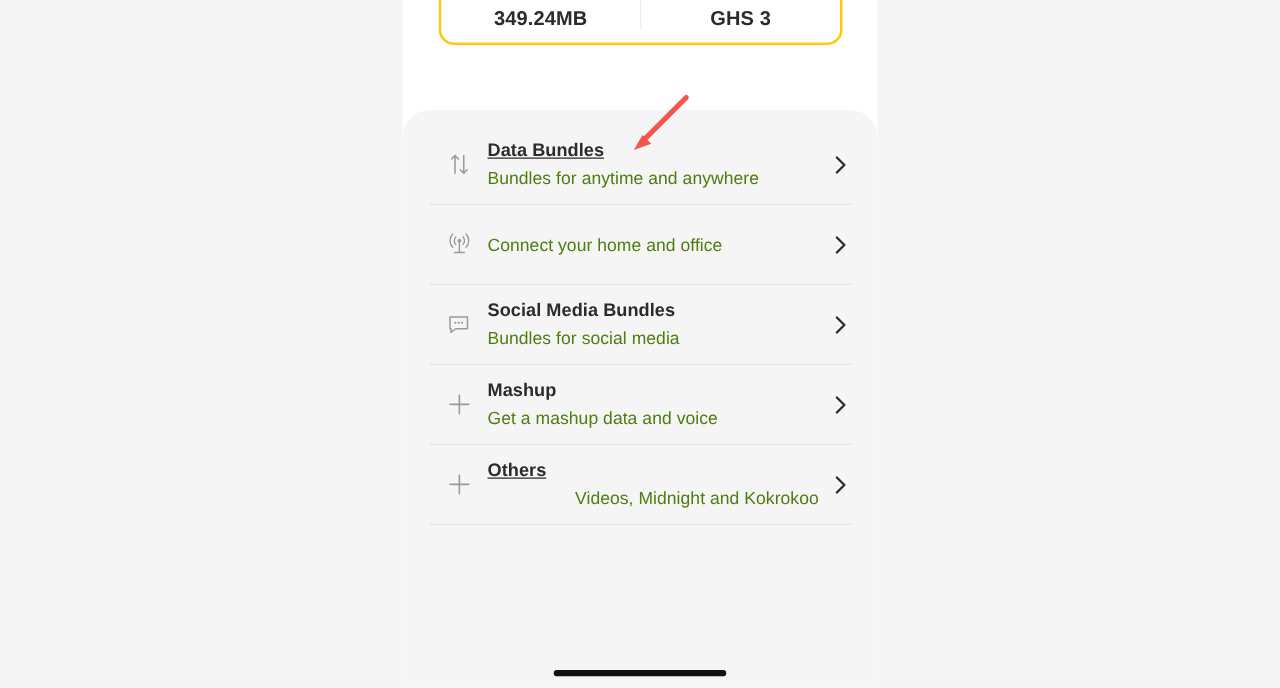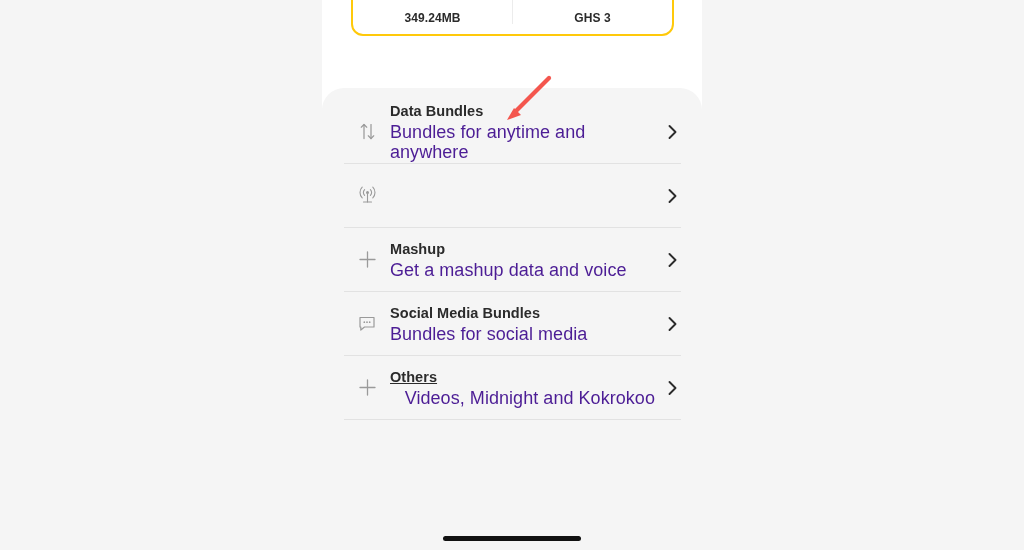--- a/index.html
+++ b/index.html
@@ -41,21 +41,21 @@
     align-items: flex-end;
   }
 
   .usage-cell {
     flex: 1 1 0;
     text-align: center;
     padding-bottom: 9px;
   }
 
   .usage-value {
-    font-size: 12px;
+    font-size: 16px;
     font-weight: bold;
     color: #2b2b2b;
     letter-spacing: .1px;
   }
 
   #usage-divider {
     width: 1px;
     align-self: stretch;
     background: #ececec;
     margin: 14px 0 10px 0;
@@ -108,22 +108,22 @@
 
   .row-title {
     font-size: 14.5px;
     font-weight: bold;
     color: #2b2b2b;
     line-height: 19px;
     letter-spacing: .05px;
   }
 
   .row-sub {
-    font-size: 18px;
-    color: #4c1d95;
+    font-size: 14px;
+    color: #4d7c0f;
     line-height: 20px;
     margin-top: 1px;
     letter-spacing: .05px;
   }
 
   .row-chevron {
     flex: 0 0 auto;
     width: 18px;
     display: flex;
     align-items: center;
@@ -175,21 +175,21 @@
       <div class="bundle-row">
         <span class="row-icon">
           <svg width="21" height="21" viewBox="0 0 21 21" fill="none" stroke="currentColor" stroke-width="1.25" stroke-linecap="round" stroke-linejoin="round">
             <path d="M7 17.5 V3.5"></path>
             <path d="M4.3 6.2 L7 3.4 L9.7 6.2"></path>
             <path d="M14 3.5 V17.5"></path>
             <path d="M11.3 14.8 L14 17.6 L16.7 14.8"></path>
           </svg>
         </span>
         <span class="row-text" style="display: block;">
-          <span class="row-title" style="display: block;">Data Bundles</span>
+          <span class="row-title" style="display: block; text-decoration: underline;">Data Bundles</span>
           <span class="row-sub" style="display: block;">Bundles for anytime and anywhere</span>
         </span>
         <span class="row-chevron">
           <svg width="11" height="16" viewBox="0 0 11 16" fill="none" stroke="currentColor" stroke-width="1.9" stroke-linecap="round" stroke-linejoin="round">
             <path d="M2.5 2 L8.5 8 L2.5 14"></path>
           </svg>
         </span>
       </div>
 
       <div class="bundle-row">
@@ -198,38 +198,21 @@
             <circle cx="11.5" cy="7.5" r="1.5" fill="currentColor" stroke="none"></circle>
             <path d="M8.6 4.6 a4.1 4.1 0 0 0 0 5.8"></path>
             <path d="M14.4 4.6 a4.1 4.1 0 0 1 0 5.8"></path>
             <path d="M6.2 2.2 a7.5 7.5 0 0 0 0 10.6"></path>
             <path d="M16.8 2.2 a7.5 7.5 0 0 1 0 10.6"></path>
             <path d="M11.5 9 V17"></path>
             <path d="M7.5 17 H15.5"></path>
           </svg>
         </span>
         <span class="row-text" style="display: block;">
-        </span>
-        <span class="row-chevron">
-          <svg width="11" height="16" viewBox="0 0 11 16" fill="none" stroke="currentColor" stroke-width="1.9" stroke-linecap="round" stroke-linejoin="round">
-            <path d="M2.5 2 L8.5 8 L2.5 14"></path>
-          </svg>
-        </span>
-      </div>
-
-      <div class="bundle-row">
-        <span class="row-icon">
-          <svg width="21" height="21" viewBox="0 0 21 21" fill="none" stroke="currentColor" stroke-width="1.3" stroke-linecap="round">
-            <path d="M10.5 3 V18"></path>
-            <path d="M3 10.5 H18"></path>
-          </svg>
-        </span>
-        <span class="row-text" style="display: block;">
-          <span class="row-title" style="display: block;">Mashup</span>
-          <span class="row-sub" style="display: block;">Get a mashup data and voice</span>
+          <span class="row-sub" style="display: block;">Connect your home and office</span>
         </span>
         <span class="row-chevron">
           <svg width="11" height="16" viewBox="0 0 11 16" fill="none" stroke="currentColor" stroke-width="1.9" stroke-linecap="round" stroke-linejoin="round">
             <path d="M2.5 2 L8.5 8 L2.5 14"></path>
           </svg>
         </span>
       </div>
 
       <div class="bundle-row">
         <span class="row-icon">
@@ -252,20 +235,38 @@
       </div>
 
       <div class="bundle-row">
         <span class="row-icon">
           <svg width="21" height="21" viewBox="0 0 21 21" fill="none" stroke="currentColor" stroke-width="1.3" stroke-linecap="round">
             <path d="M10.5 3 V18"></path>
             <path d="M3 10.5 H18"></path>
           </svg>
         </span>
         <span class="row-text" style="display: block;">
+          <span class="row-title" style="display: block;">Mashup</span>
+          <span class="row-sub" style="display: block;">Get a mashup data and voice</span>
+        </span>
+        <span class="row-chevron">
+          <svg width="11" height="16" viewBox="0 0 11 16" fill="none" stroke="currentColor" stroke-width="1.9" stroke-linecap="round" stroke-linejoin="round">
+            <path d="M2.5 2 L8.5 8 L2.5 14"></path>
+          </svg>
+        </span>
+      </div>
+
+      <div class="bundle-row">
+        <span class="row-icon">
+          <svg width="21" height="21" viewBox="0 0 21 21" fill="none" stroke="currentColor" stroke-width="1.3" stroke-linecap="round">
+            <path d="M10.5 3 V18"></path>
+            <path d="M3 10.5 H18"></path>
+          </svg>
+        </span>
+        <span class="row-text" style="display: block;">
           <span class="row-title" style="display: block; text-decoration: underline;">Others</span>
           <span class="row-sub" style="display: block; text-align: right;">Videos, Midnight and Kokrokoo</span>
         </span>
         <span class="row-chevron">
           <svg width="11" height="16" viewBox="0 0 11 16" fill="none" stroke="currentColor" stroke-width="1.9" stroke-linecap="round" stroke-linejoin="round">
             <path d="M2.5 2 L8.5 8 L2.5 14"></path>
           </svg>
         </span>
       </div>
 

